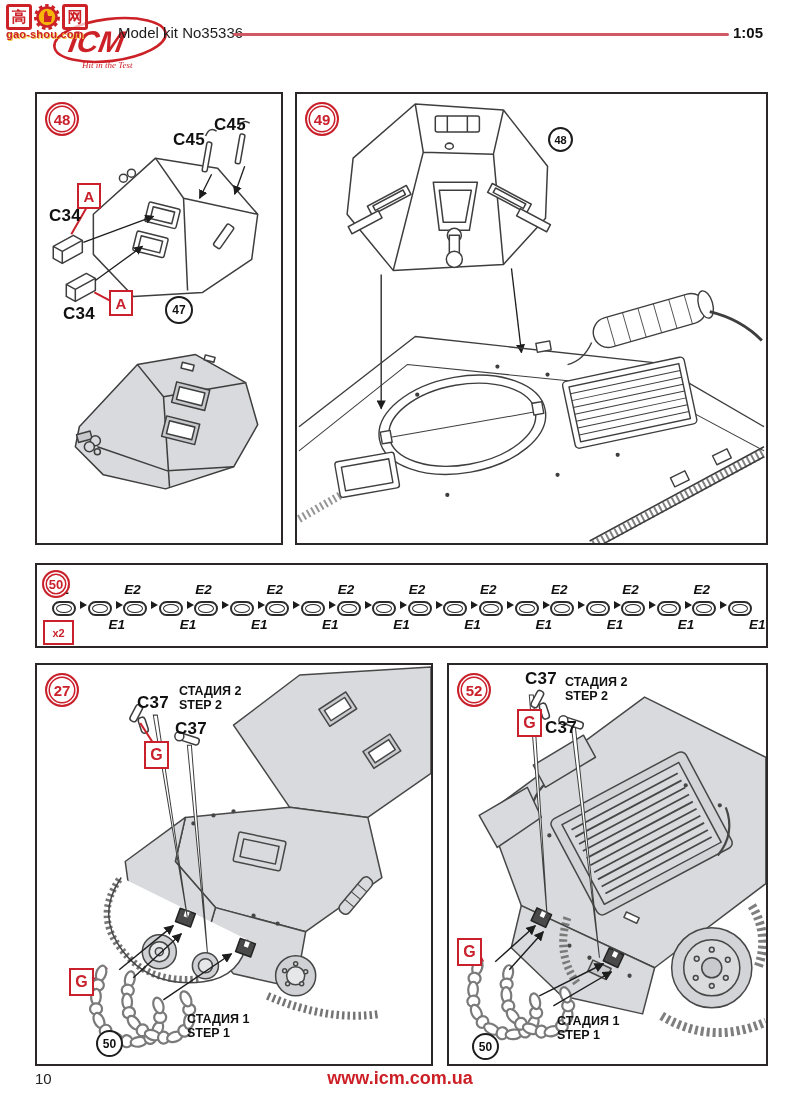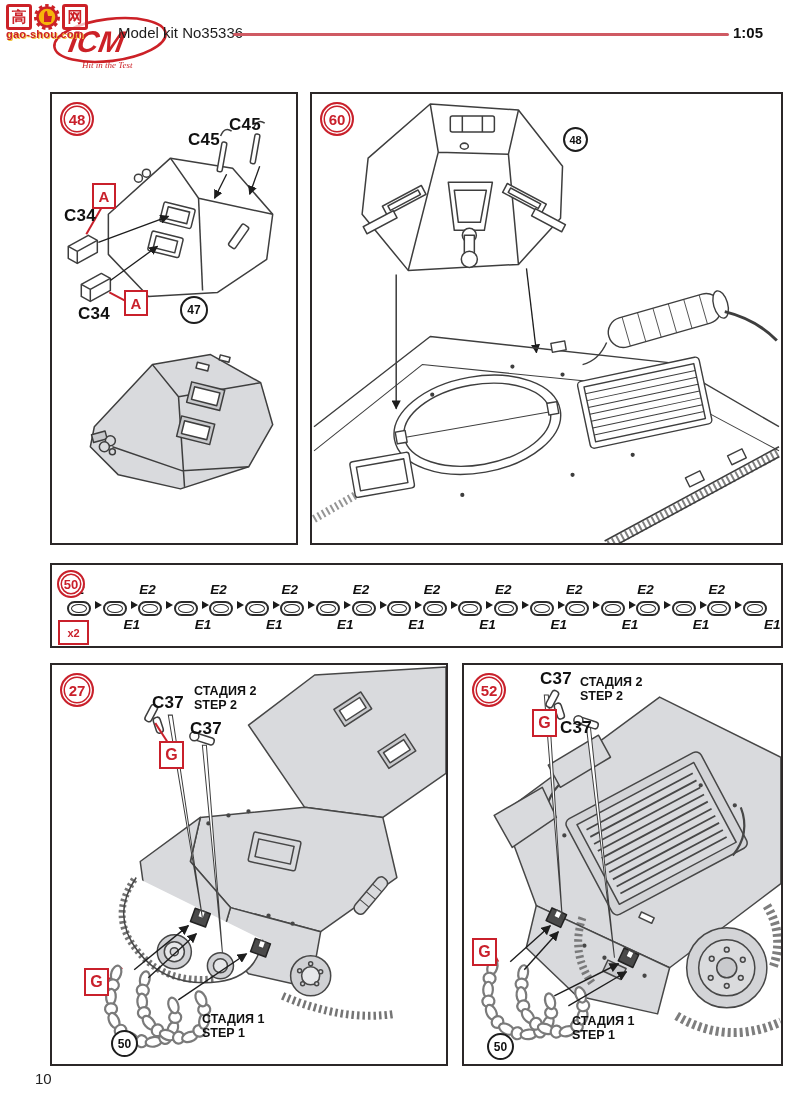--- a/index.html
+++ b/index.html
@@ -10,21 +10,21 @@
   .scale{position:absolute;left:733px;top:24px;font-size:15px;font-weight:bold;color:#111;}
   .hline{position:absolute;left:233px;top:33px;width:496px;height:3px;background:#cf5a63;border-radius:2px;}
   .logo-wrap{position:absolute;left:6px;top:4px;width:170px;height:64px;}
   .icm-svg{position:absolute;left:42px;top:10px;}
   .wm{position:absolute;left:0;top:0;display:flex;align-items:center;gap:2px;}
   .wm-box{width:20px;height:20px;border:3px solid #cc2127;border-radius:3px;color:#cc2127;
           font-weight:bold;font-size:15px;display:flex;align-items:center;justify-content:center;background:rgba(255,255,255,.7);}
   .wm-site{position:absolute;left:0px;top:24px;font-size:11px;font-weight:bold;color:#cc2127;
            text-shadow:1px 1px 0 #f3c63c;letter-spacing:.2px;}
   
-  .panel{position:absolute;border:2.5px solid #2b2728;background:#fff;box-sizing:border-box;margin-left:15px;}
+  .panel{position:absolute;border:2.5px solid #2b2728;background:#fff;box-sizing:border-box;}
   #p48{left:35px;top:92px;width:248px;height:453px;}
   #p49{left:295px;top:92px;width:473px;height:453px;}
   #p50{left:35px;top:563px;width:733px;height:85px;}
   #p51{left:35px;top:663px;width:398px;height:403px;}
   #p52{left:447px;top:663px;width:321px;height:403px;}
   .panel svg.art{position:absolute;left:0;top:0;width:100%;height:100%;}
   
   .stepc{position:absolute;width:30px;height:30px;border-radius:50%;border:2.5px solid #c9202b;
          box-shadow:inset 0 0 0 1.5px #fff,inset 0 0 0 3px #c9202b;
          color:#c9202b;font-weight:bold;font-size:15px;display:flex;align-items:center;justify-content:center;background:#fff;z-index:5;}
@@ -231,21 +231,21 @@
         <rect x="-8" y="-5" width="16" height="10" transform="translate(424,362) rotate(-26)"></rect>
         <path d="M2,424 L44,400" fill="none" stroke-width="8" stroke-dasharray="2 3" opacity=".55"></path>
         <circle cx="200" cy="272" r="1.4" fill="#3e3e3e"></circle>
           <circle cx="250" cy="280" r="1.4" fill="#3e3e3e"></circle>
         <circle cx="120" cy="300" r="1.4" fill="#3e3e3e"></circle>
           <circle cx="320" cy="360" r="1.4" fill="#3e3e3e"></circle>
         <circle cx="260" cy="380" r="1.4" fill="#3e3e3e"></circle>
           <circle cx="150" cy="400" r="1.4" fill="#3e3e3e"></circle>
       </g>
     </svg>
-    <div class="stepc" style="left:8px;top:8px;">60</div>
+    <div class="stepc" style="left:8px;top:8px;">49</div>
     <div class="refc" style="left:251px;top:33px;width:21px;height:21px;font-size:11px;">48</div>
   </div>
 
   <div class="panel" id="p50">
     <div class="stepc small" style="left:5px;top:5px;">50</div>
     <div class="redbox" style="left:6px;top:55px;width:27px;height:21px;font-size:11px;">x2</div>
     <div class="chainrow" id="chainrow">
         <div class="cunit">
           <div class="clbl above">E2</div>
           <div class="clink">
@@ -624,14 +624,15 @@
     <div class="partlbl" style="left:76px;top:4px;">C37</div>
     <div class="stage" style="left:116px;top:11px;"><span>СТАДИЯ 2</span><br><span>STEP 2</span></div>
     <div class="redbox" style="left:68px;top:44px;width:21px;height:24px;font-size:16px;">G</div>
     <div class="partlbl" style="left:96px;top:53px;">C37</div>
     <div class="redbox" style="left:8px;top:273px;width:21px;height:24px;font-size:16px;">G</div>
     <div class="stage" style="left:108px;top:350px;"><span>СТАДИЯ 1</span><br><span>STEP 1</span></div>
     <div class="refc" style="left:23px;top:368px;width:23px;height:23px;font-size:12px;">50</div>
   </div>
 
   <div class="pageno">10</div>
+  <div class="site">www.icm.com.ua</div>
 
 </div>
 
 </body></html>

